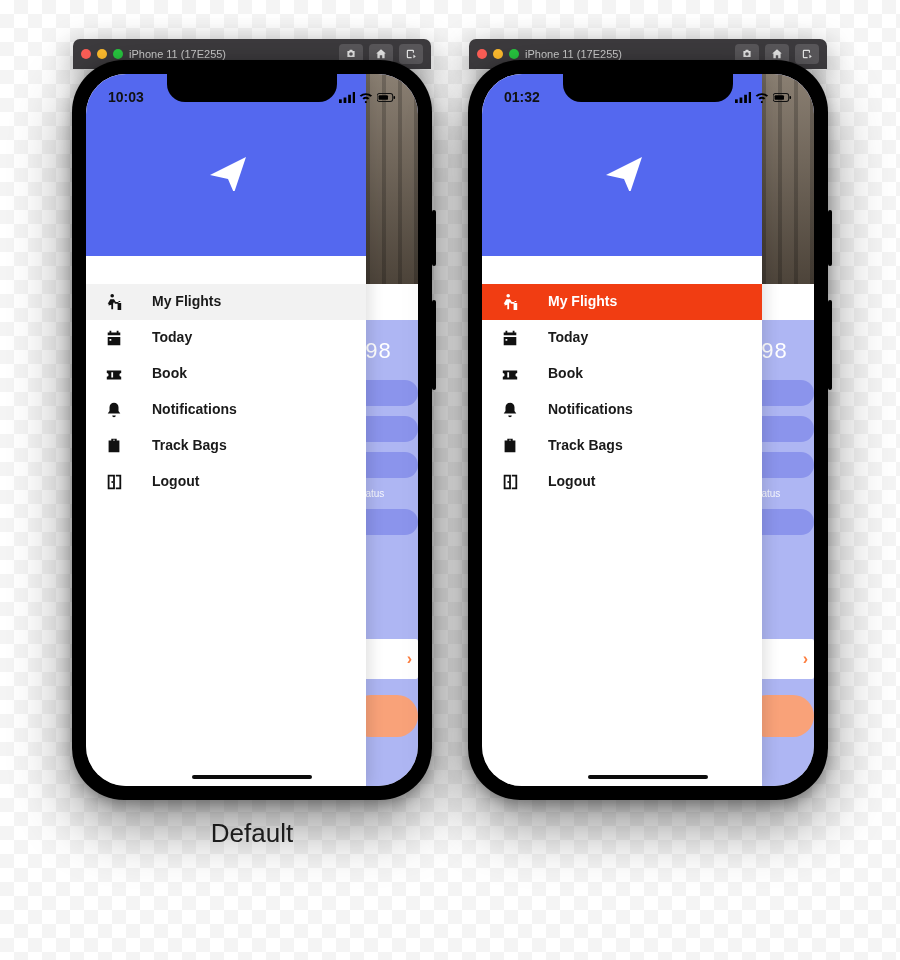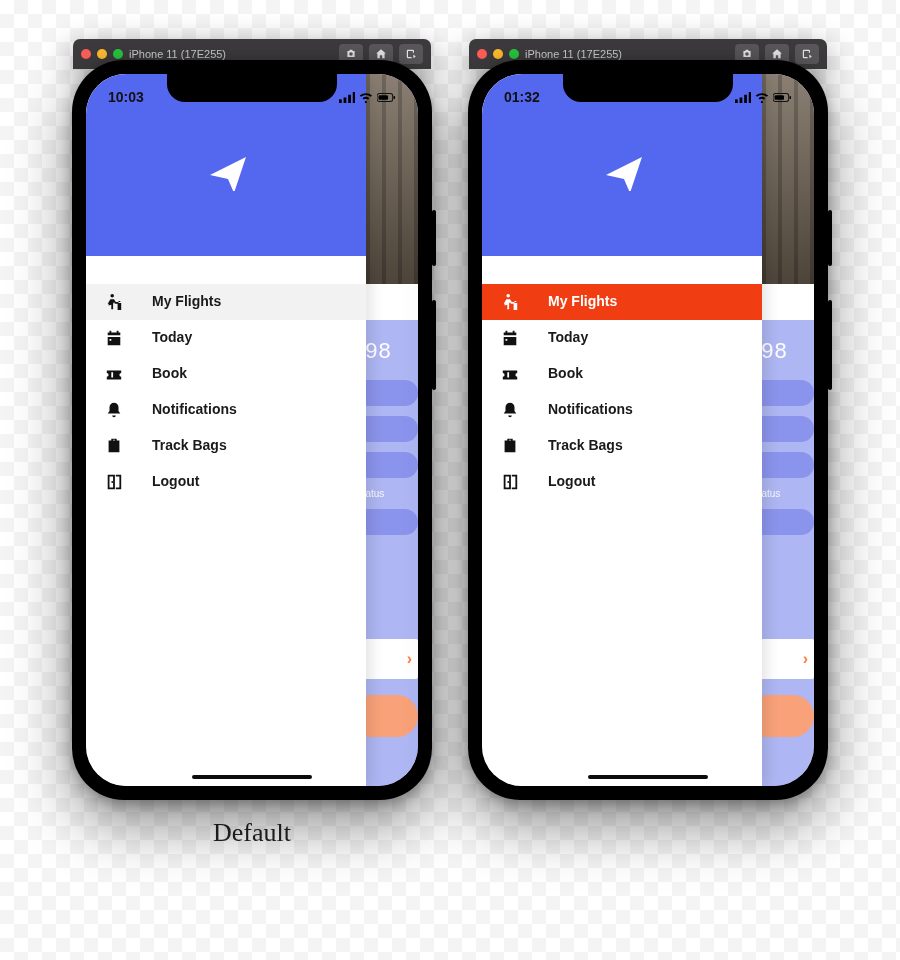--- a/index.html
+++ b/index.html
@@ -11,21 +11,21 @@
       linear-gradient(-45deg,#f4f4f4 25%,transparent 25%),
       linear-gradient(45deg,transparent 75%,#f4f4f4 75%),
       linear-gradient(-45deg,transparent 75%,#f4f4f4 75%);
     background-size: 28px 28px;
     background-position: 0 0, 0 14px, 14px -14px, -14px 0;
     background-color: #fff;
     display:flex; justify-content:center;
   }
   .wrap { display:flex; gap:36px; padding-top:30px; }
   .col { display:flex; flex-direction:column; align-items:center; }
-  .caption { font-family: Liberation Serif, serif; font-size:26px; margin-top:18px; color:#222; }
+  .caption { font-family: Liberation Sans, sans-serif; font-size:26px; margin-top:18px; color:#222; }
 
   
   .sim-bar {
     width: 358px; height:30px; background:#3d3b3e;
     border-radius:7px 7px 0 0; display:flex; align-items:center;
     padding:0 8px; color:#cfcfcf; font-size:11px; gap:2px;
     position:relative; top:9px; z-index:0;
     box-shadow: 0 8px 30px rgba(0,0,0,.35);
   }
   .traffic { display:flex; gap:6px; }

